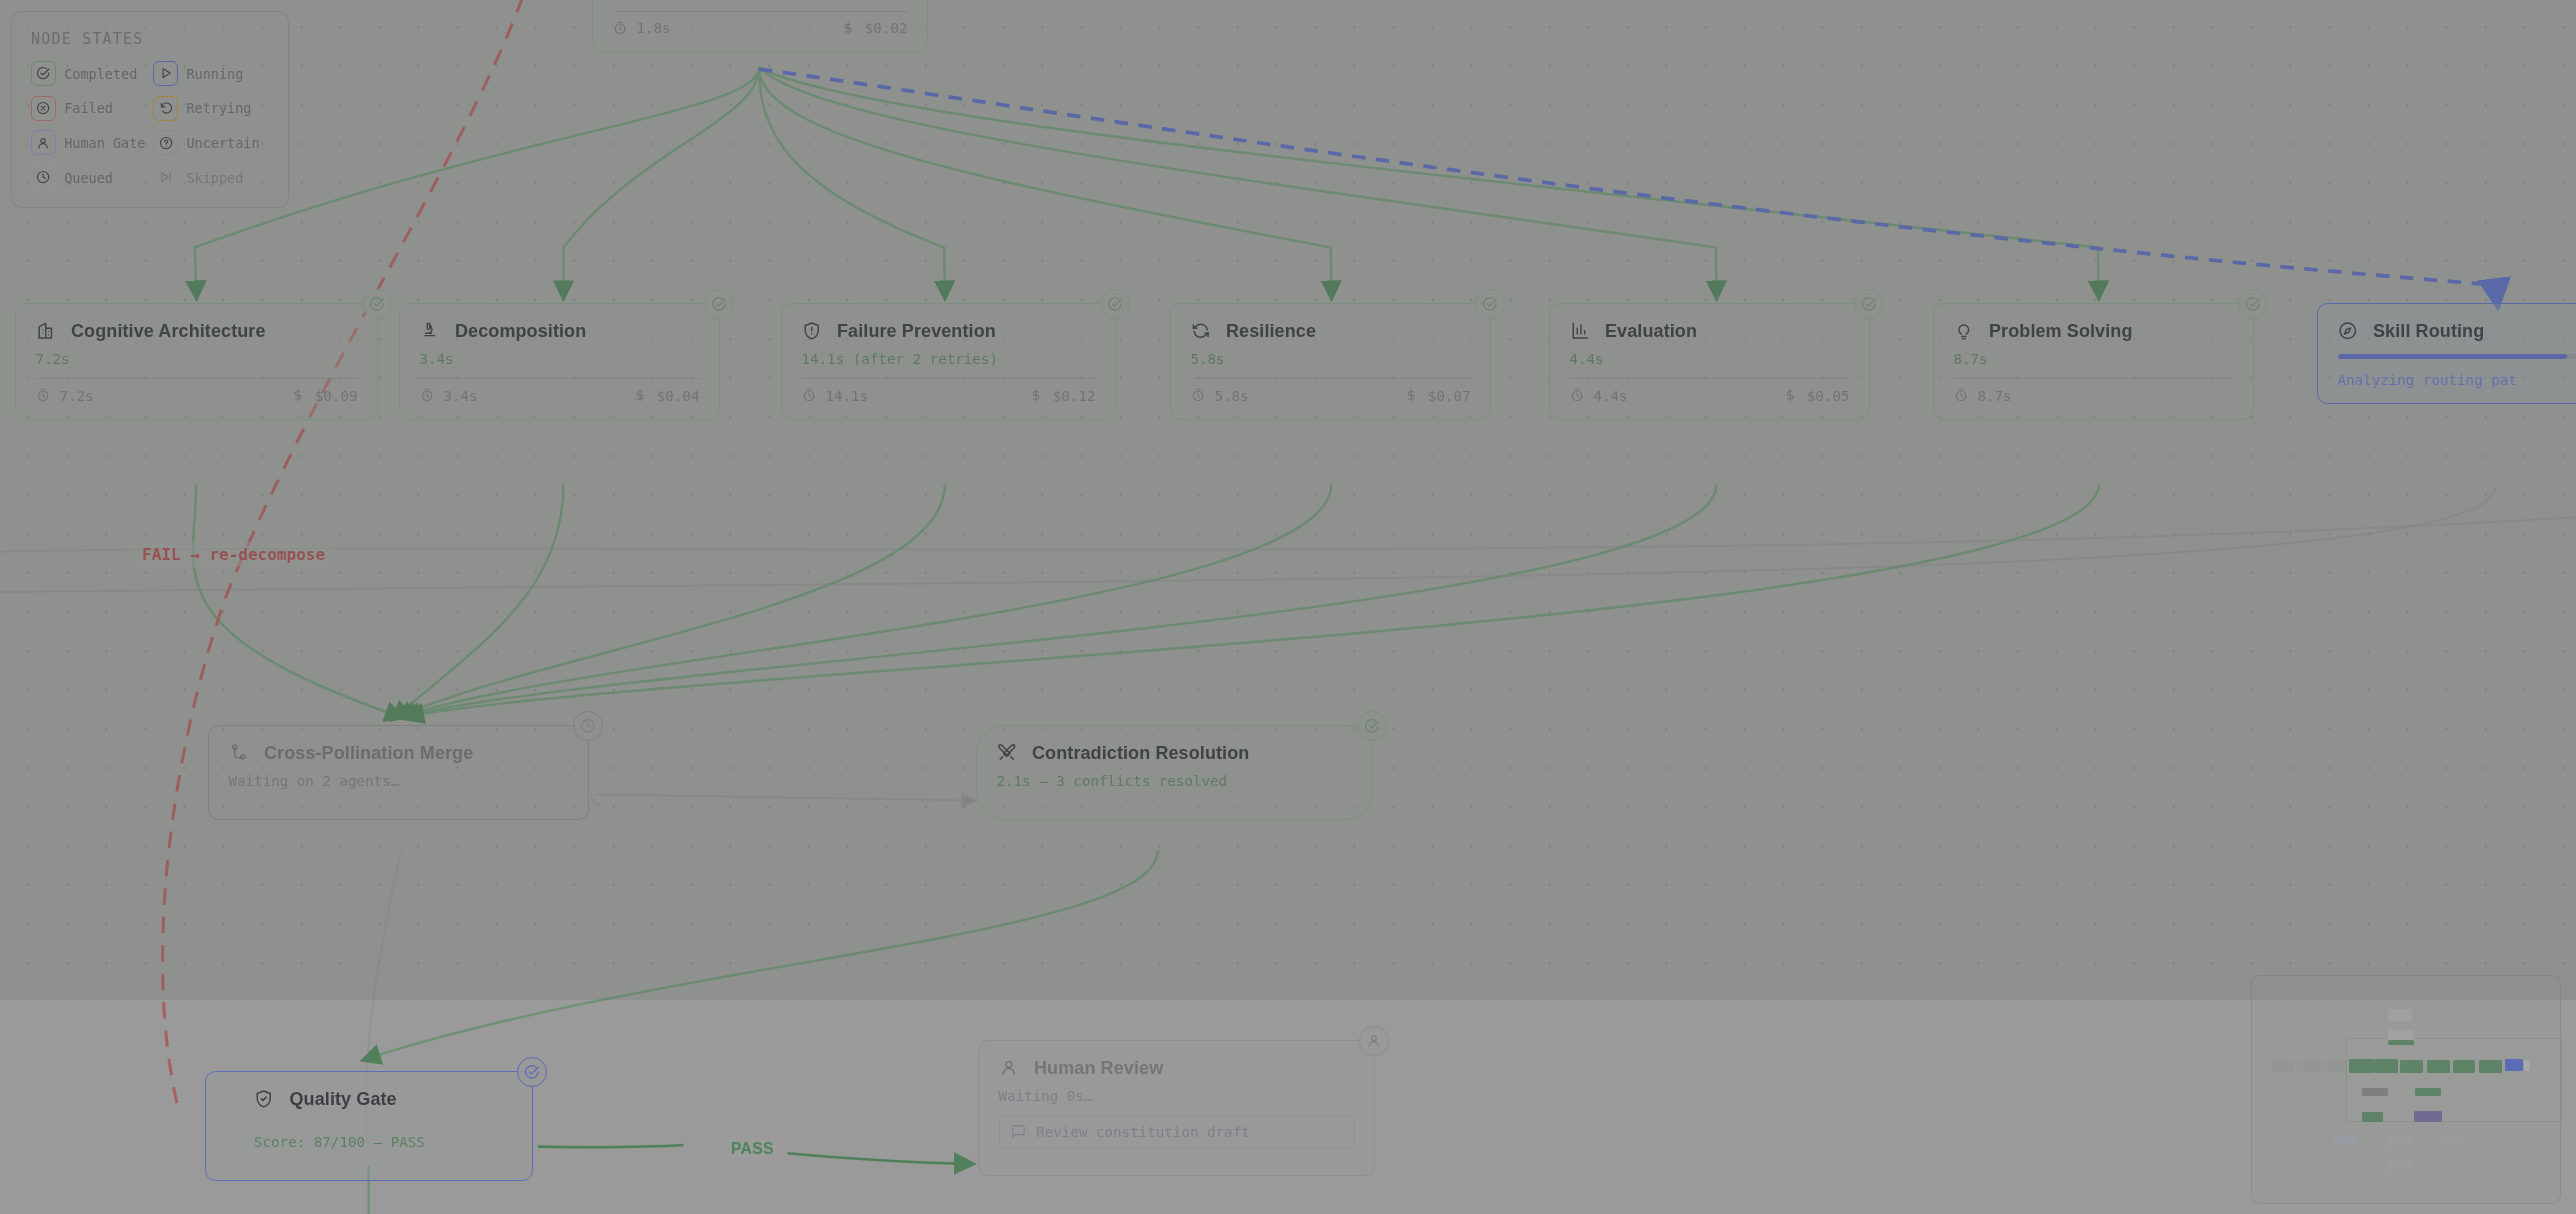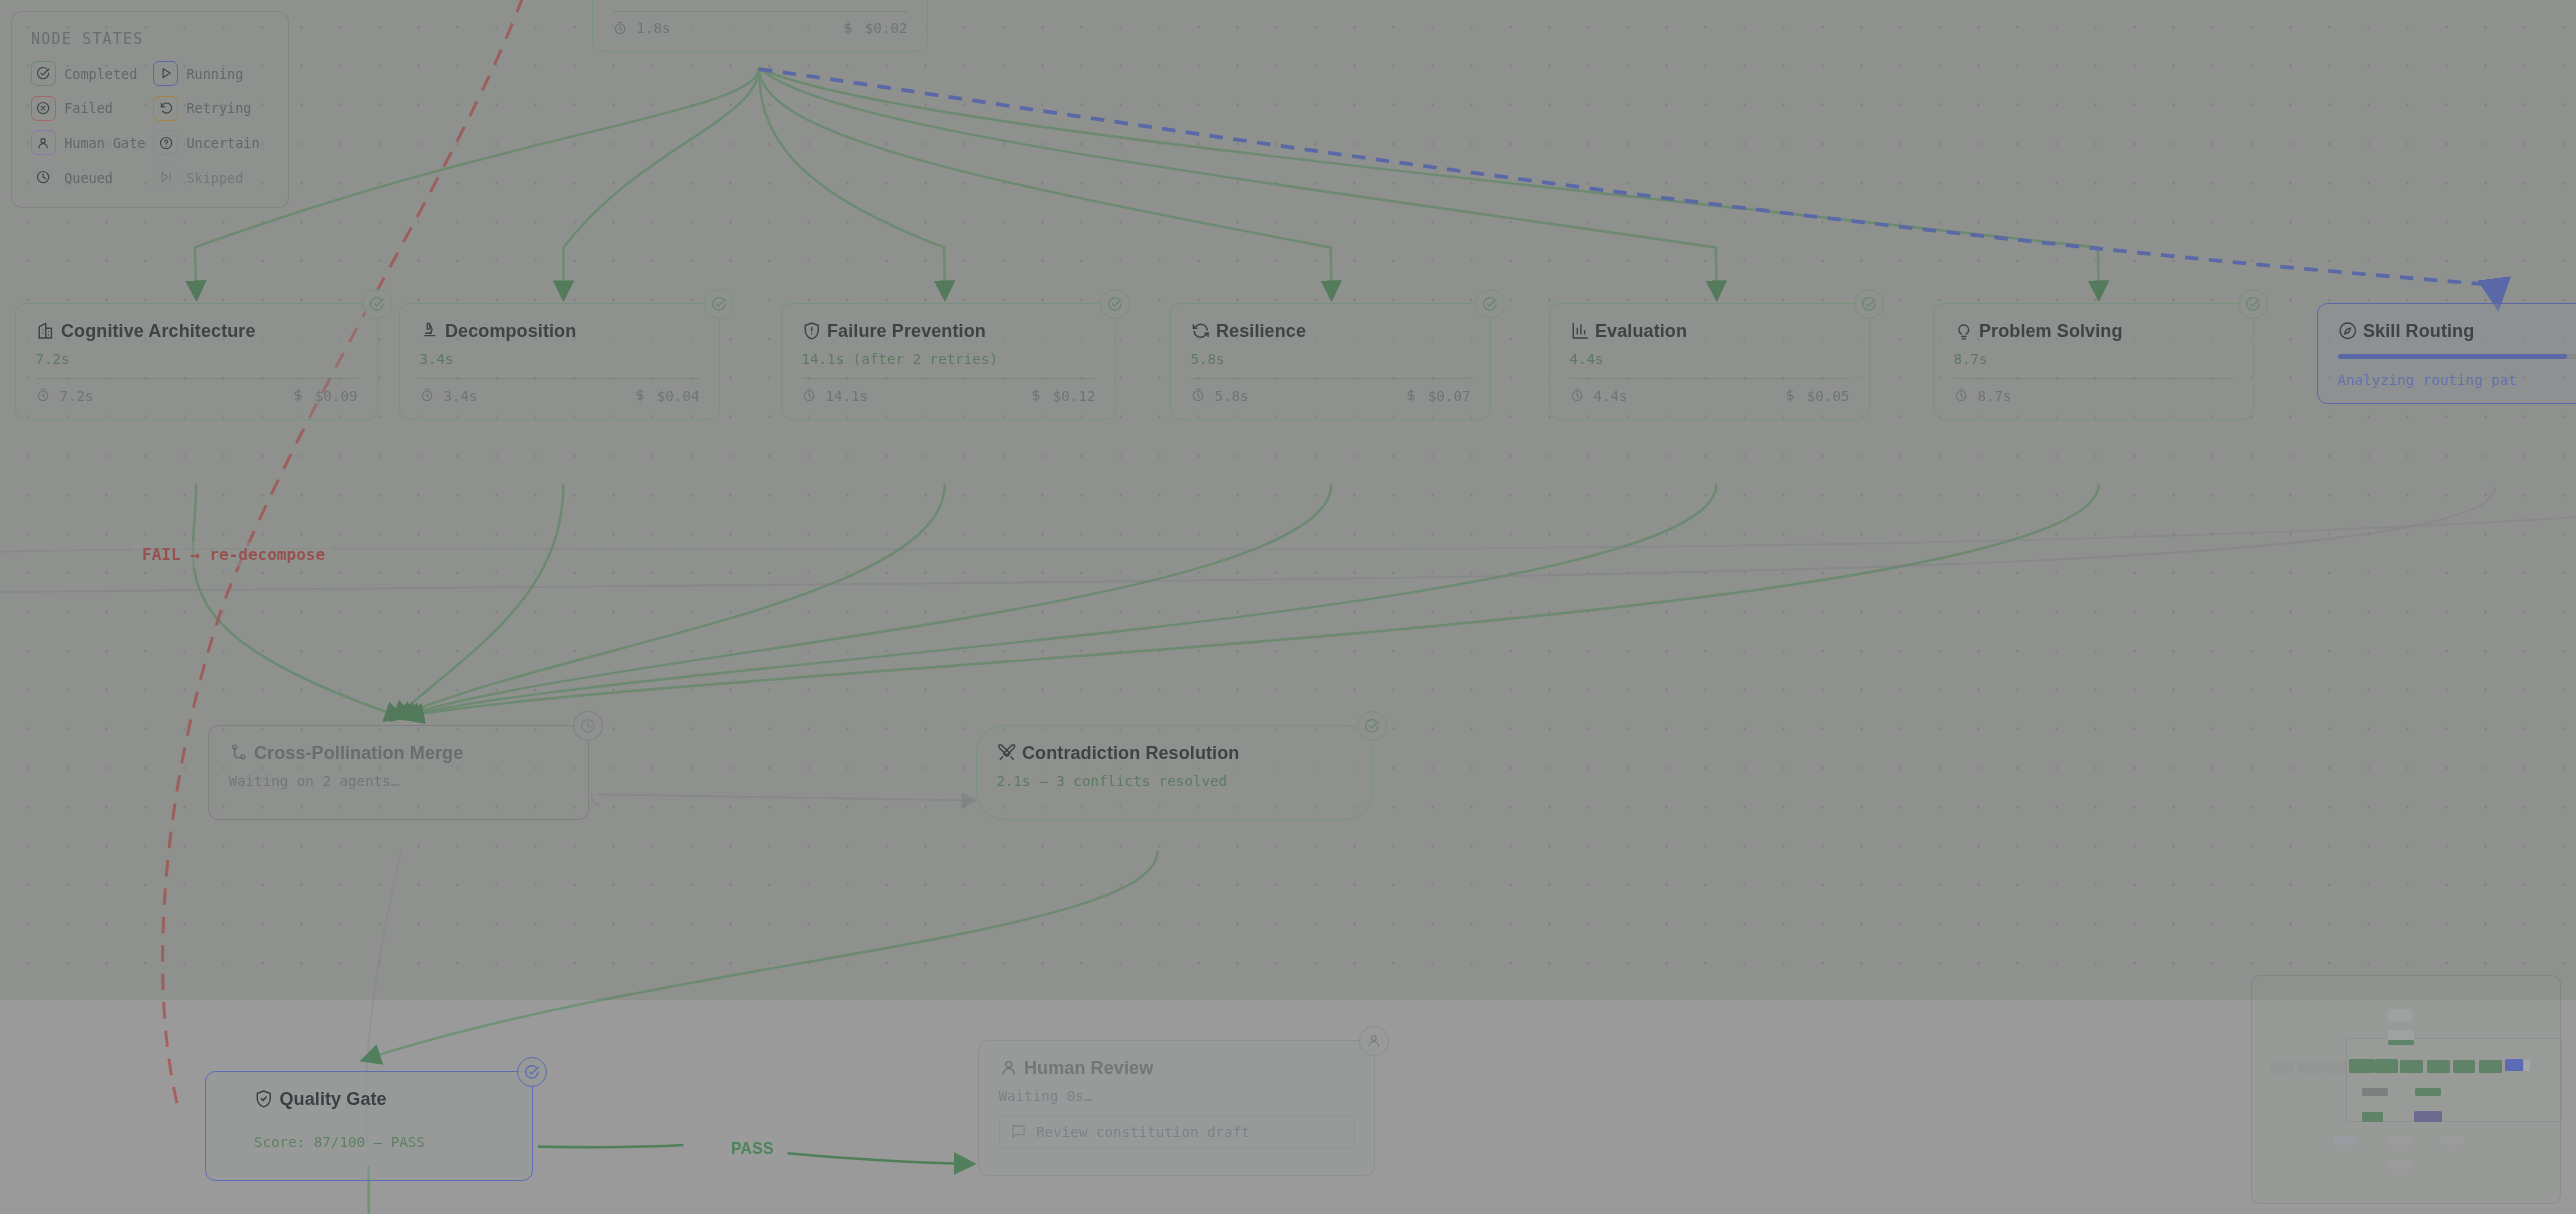--- a/index.html
+++ b/index.html
@@ -39,21 +39,21 @@
   
   .node {
     position: absolute;
     z-index: 10;
     border-radius: 10.5px;
     padding: 16.5px 19.5px 15px 19.5px;
     background: rgba(154,156,154,0.30);
     border: 1.9px solid #7e9b82;
   }
   .node .title-row {
-    display: flex; align-items: center; gap: 6px;
+    display: flex; align-items: center; gap: 16px;
     white-space: nowrap;
   }
   .node .n-icon {
     width: 19.5px; height: 19.5px;
     flex: 0 0 19.5px;
     display: flex; align-items: center; justify-content: center;
     color: #3c4044;
   }
   .node .n-icon svg { width: 19.5px; height: 19.5px; display:block; }
   .node .n-title {

